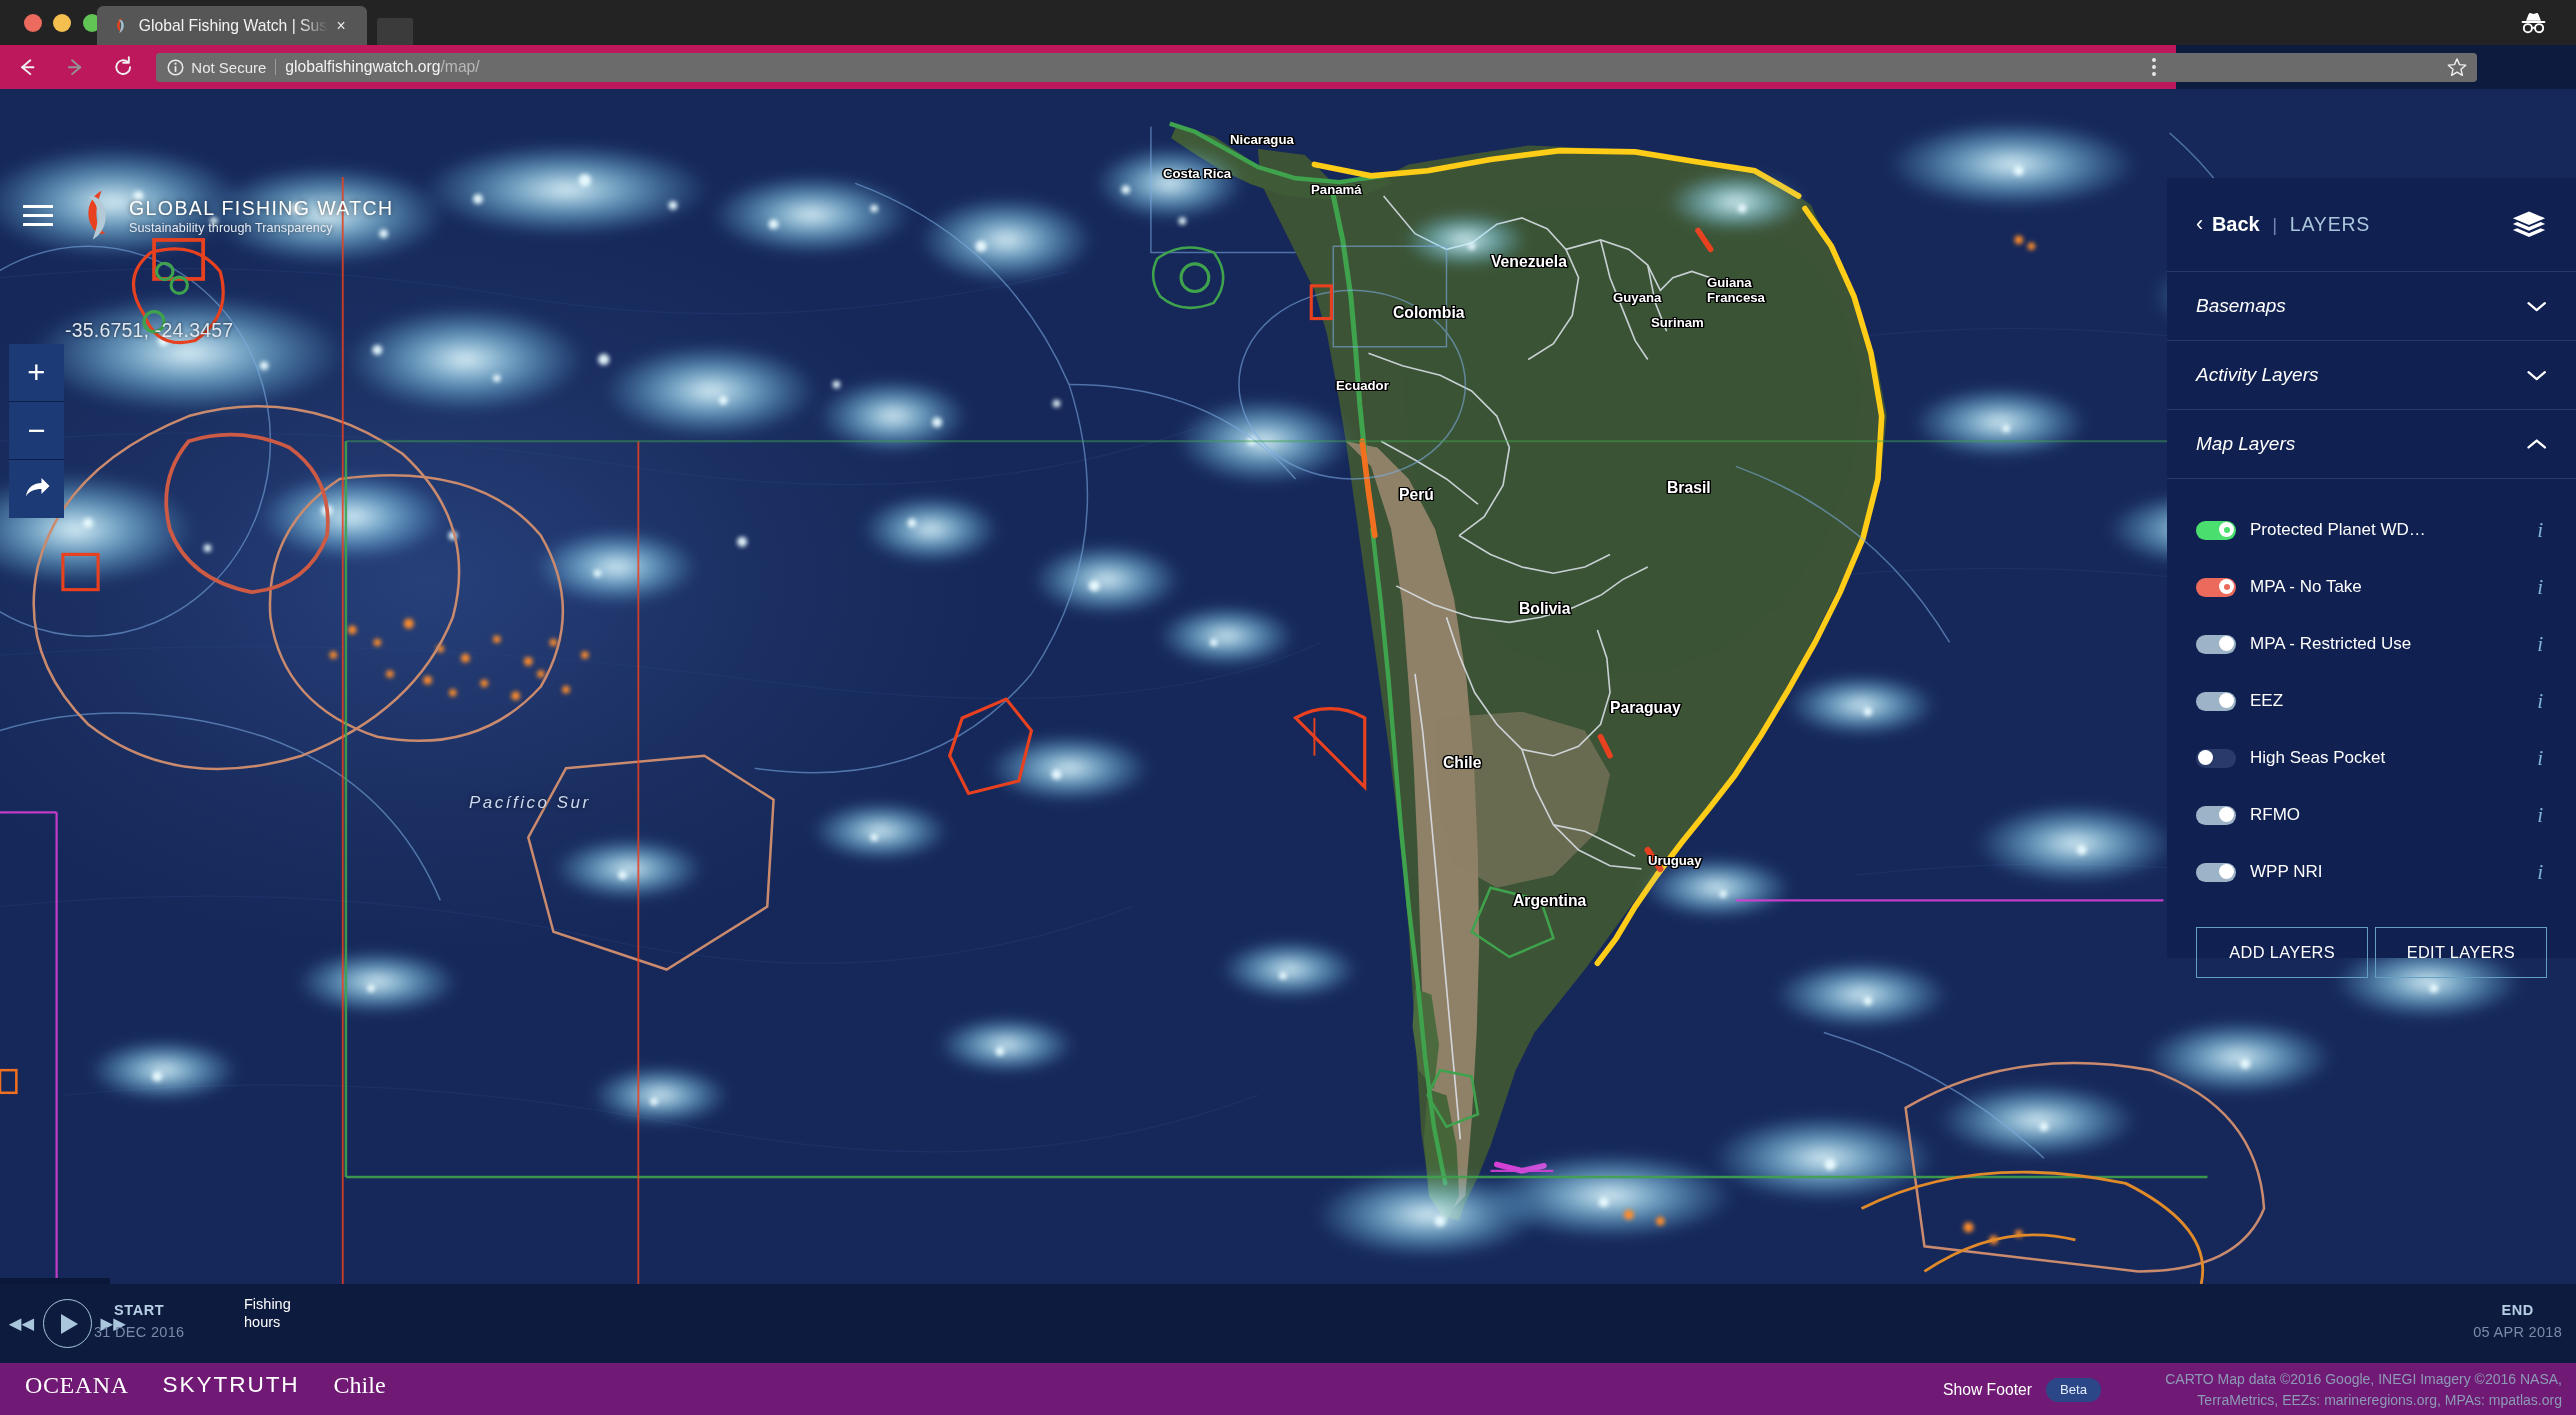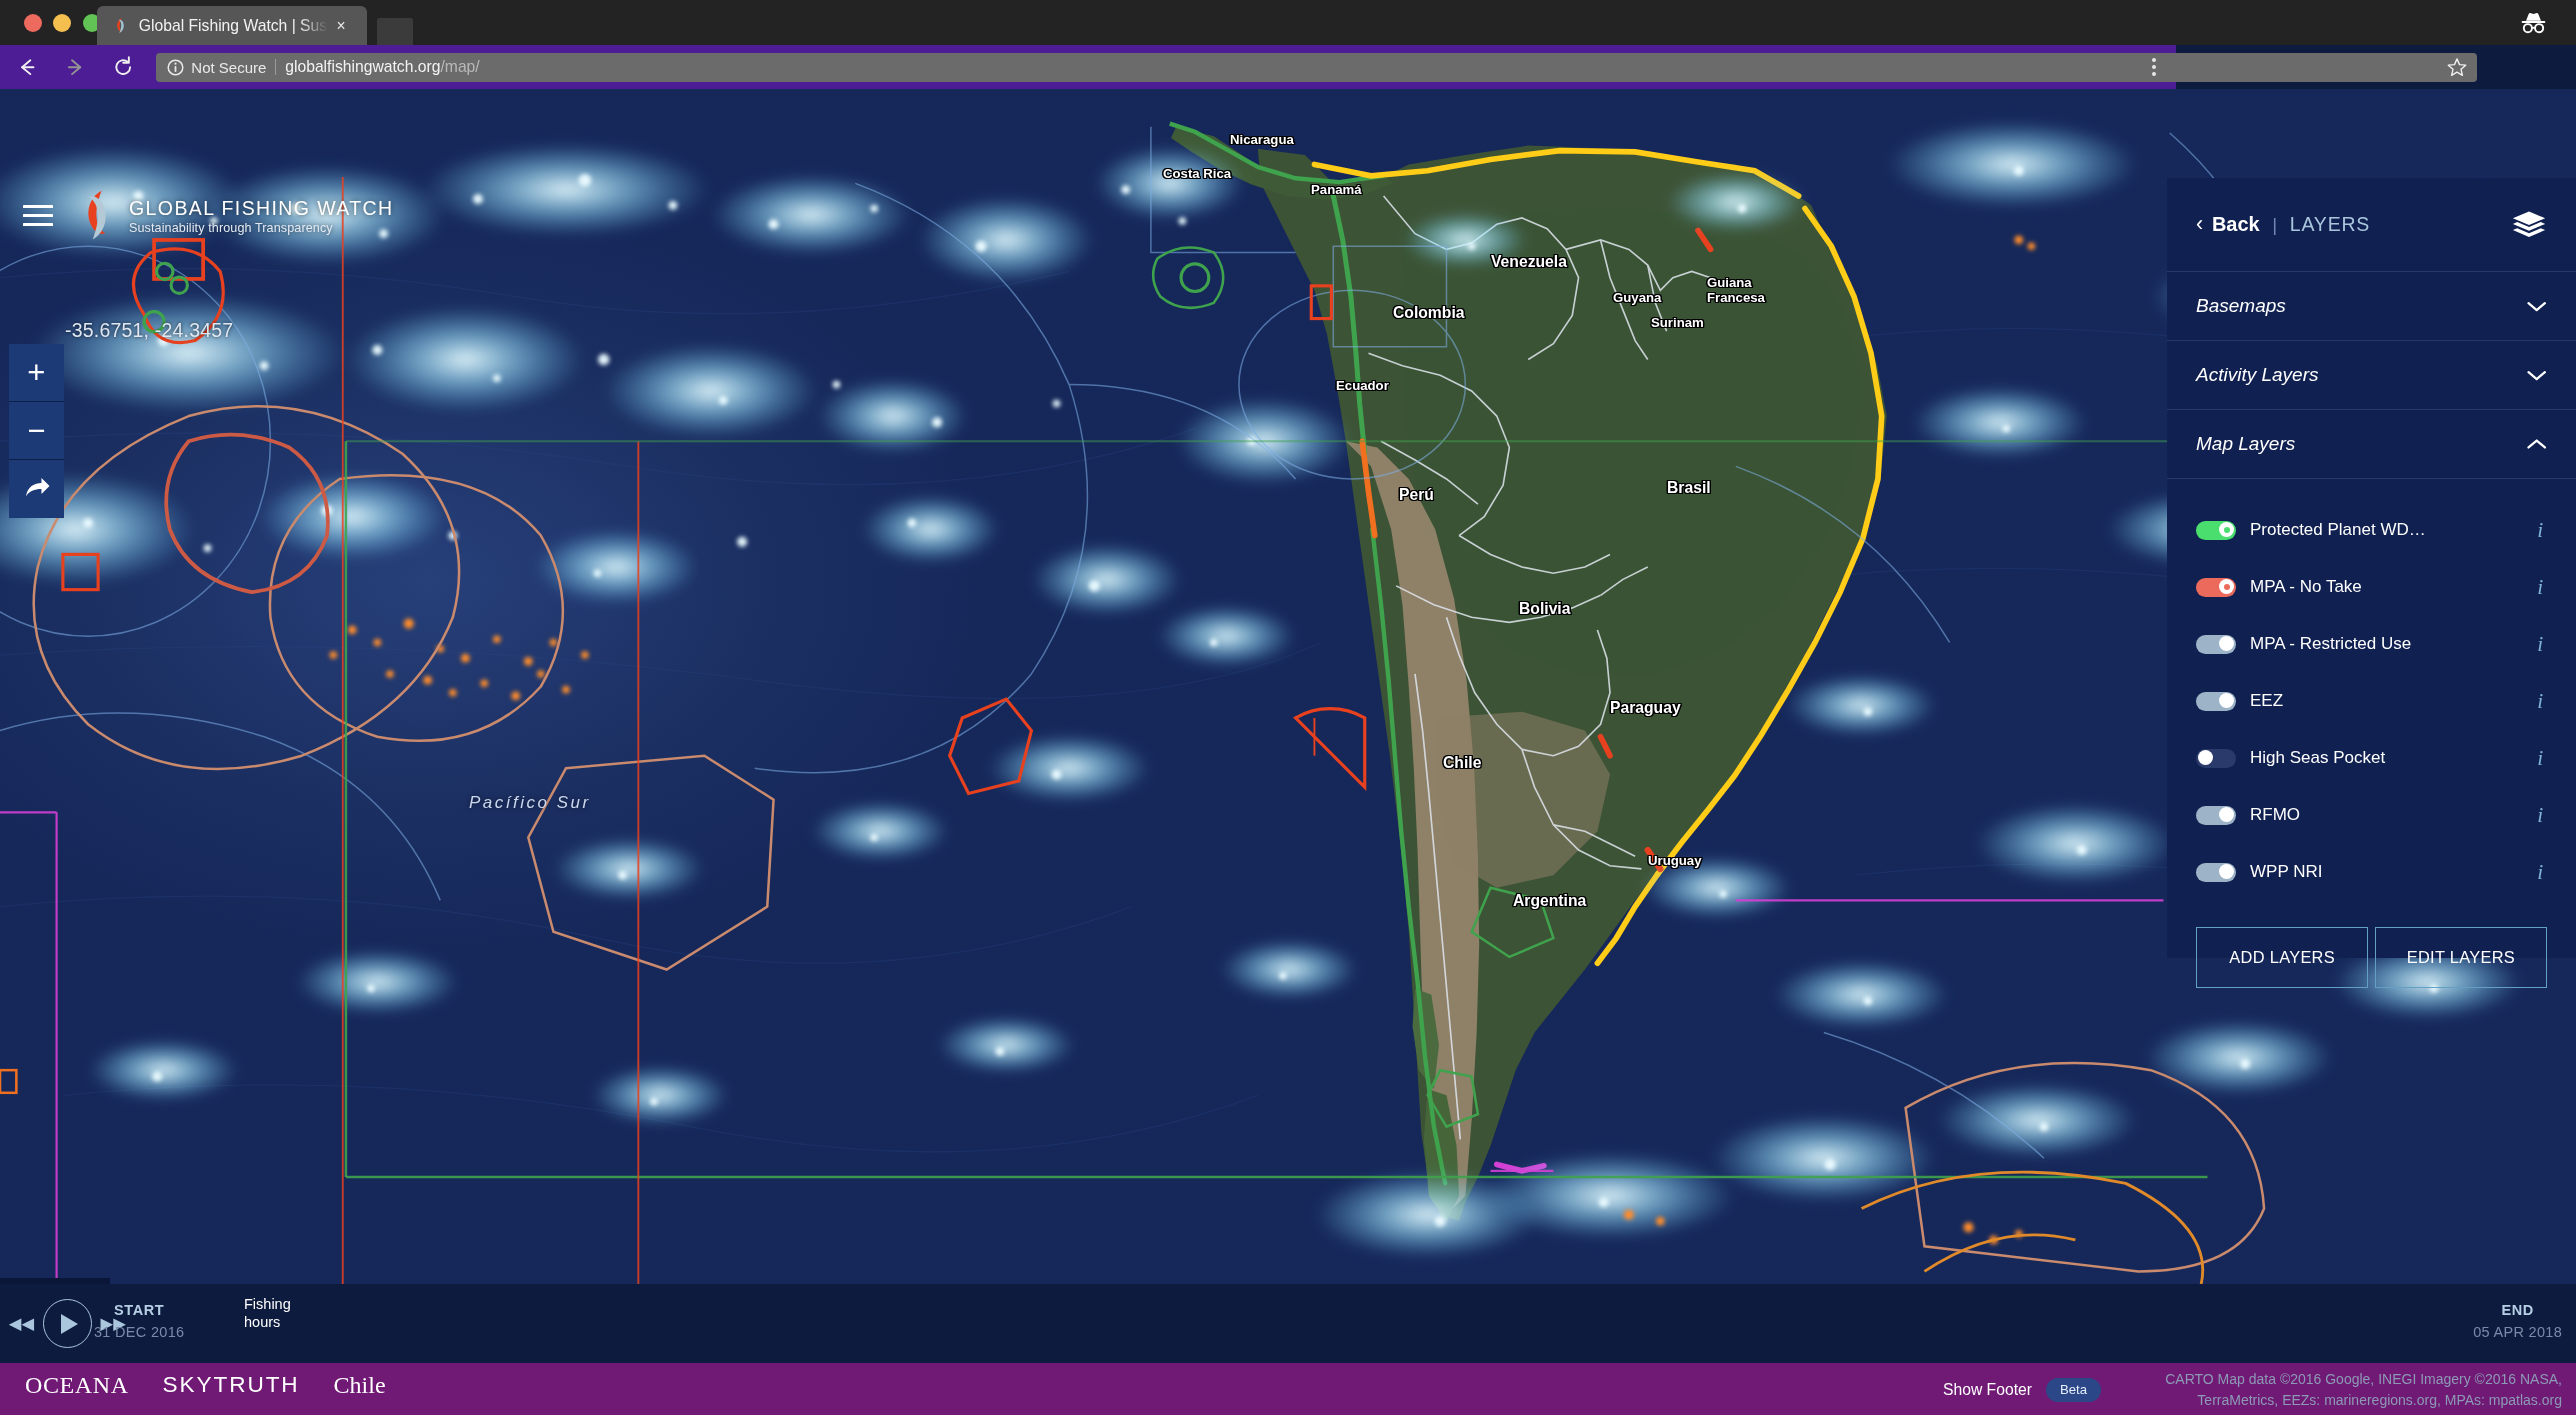--- a/index.html
+++ b/index.html
@@ -37,21 +37,21 @@
   }
   .tab-close { color: #e8e8e8; font-size: 15.7px; flex: 0 0 auto; padding-right: 10px; }
   .tab-newtab {
     position: absolute; left: 377px; top: 17.6px; width: 36px; height: 28px;
     background: #3b3b3b; border-radius: 2.5px;
   }
   .incognito-icon { position: absolute; right: 26.4px; top: 10px; width: 33px; height: 25px; }
 
   .browser-toolbar {
     position: absolute; left: 0; top: 45px; width: 2176px; height: 44px;
-    background: #4c1d95;
+    background: #be185d;
   }
   .nav-btns { position: absolute; left: 14px; top: 8.8px; display: flex; gap: 21.4px; align-items: center; }
   .nav-btn { width: 26.4px; height: 26.4px; display: flex; align-items: center; justify-content: center; }
   .omnibox {
     position: absolute; left: 156px; top: 7.5px; width: 2321px; height: 29px;
     background: #6b6b6b; border-radius: 3.8px; display: flex; align-items: center; padding: 0 10px;
   }
   .omnibox-info { width: 19px; height: 19px; flex: 0 0 auto; }
   .not-secure { color: #eaeaea; font-size: 15px; margin-left: 6.3px; white-space: nowrap; }
   .omni-sep { width: 1.3px; height: 16.4px; background: #9b9b9b; margin: 0 8.8px; flex: 0 0 auto; }
@@ -144,21 +144,21 @@
   .toggle.on .knob::after {
     content: ""; position: absolute; left: 4.4px; top: 4.4px; width: 6.3px; height: 6.3px;
     border-radius: 50%;
   }
   .layer-name { color: #ffffff; font-size: 17px; white-space: nowrap; }
   .info-i { margin-left: auto; color: #7fb3d5; font-size: 21.4px; font-style: italic;
             font-family: "Liberation Serif", serif; padding-right: 3.8px; }
 
   .panel-actions { display: flex; gap: 6.3px; padding: 26.4px 29px 0 29px; }
   .panel-btn {
-    flex: 1 1 0; height: 61px; border: 1.3px solid #63a0c4; background: transparent;
+    flex: 1 1 0; height: 51px; border: 1.3px solid #63a0c4; background: transparent;
     color: #ffffff; font-size: 16.4px; letter-spacing: 0.3px; cursor: pointer;
     font-family: "Liberation Sans", sans-serif;
   }
 
   
   .minimap {
     position: absolute; left: 0; top: 1189px; width: 110px; height: 69px;
     background: #0b1738; overflow: hidden;
   }
   .minimap-globe { position: absolute; left: 24px; top: 5px; }

